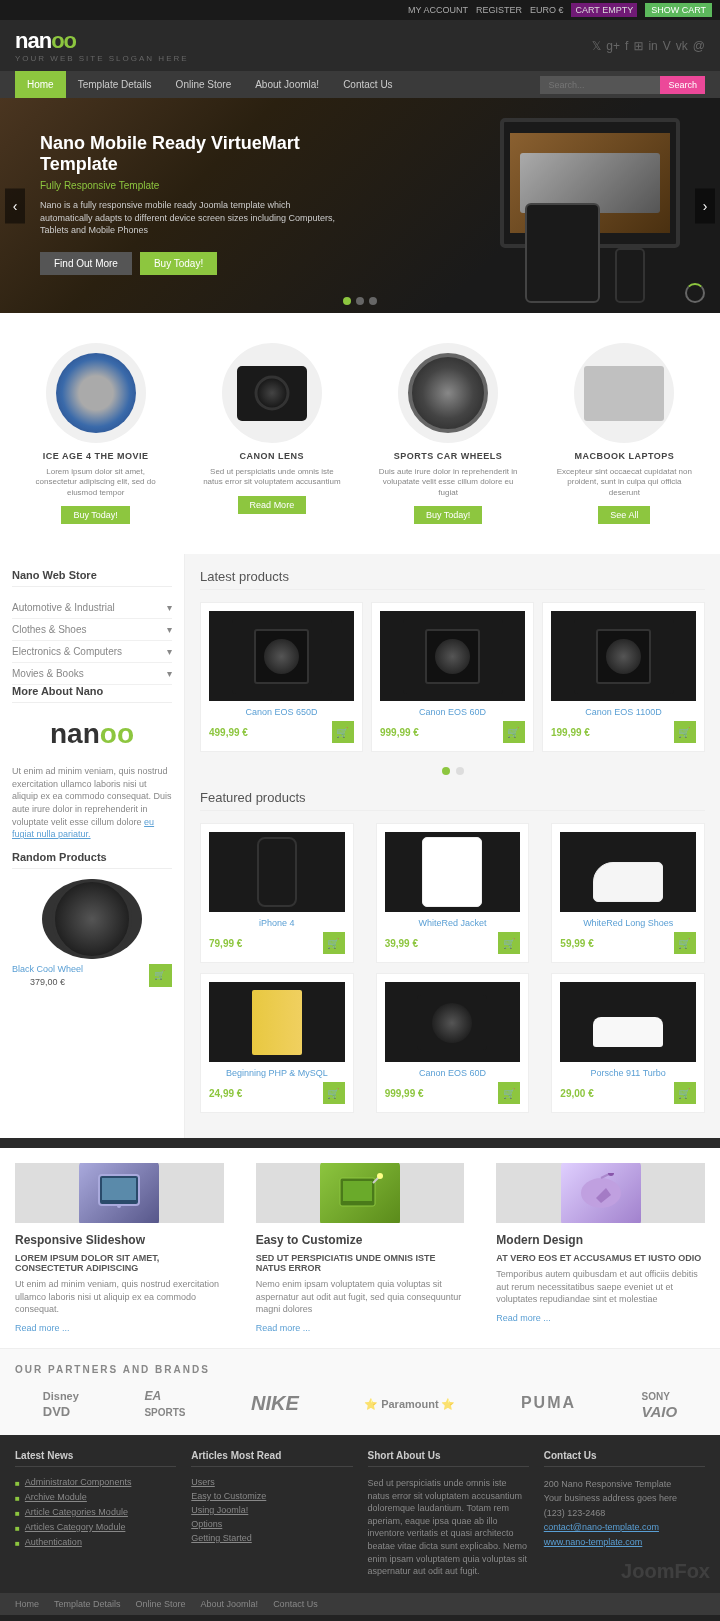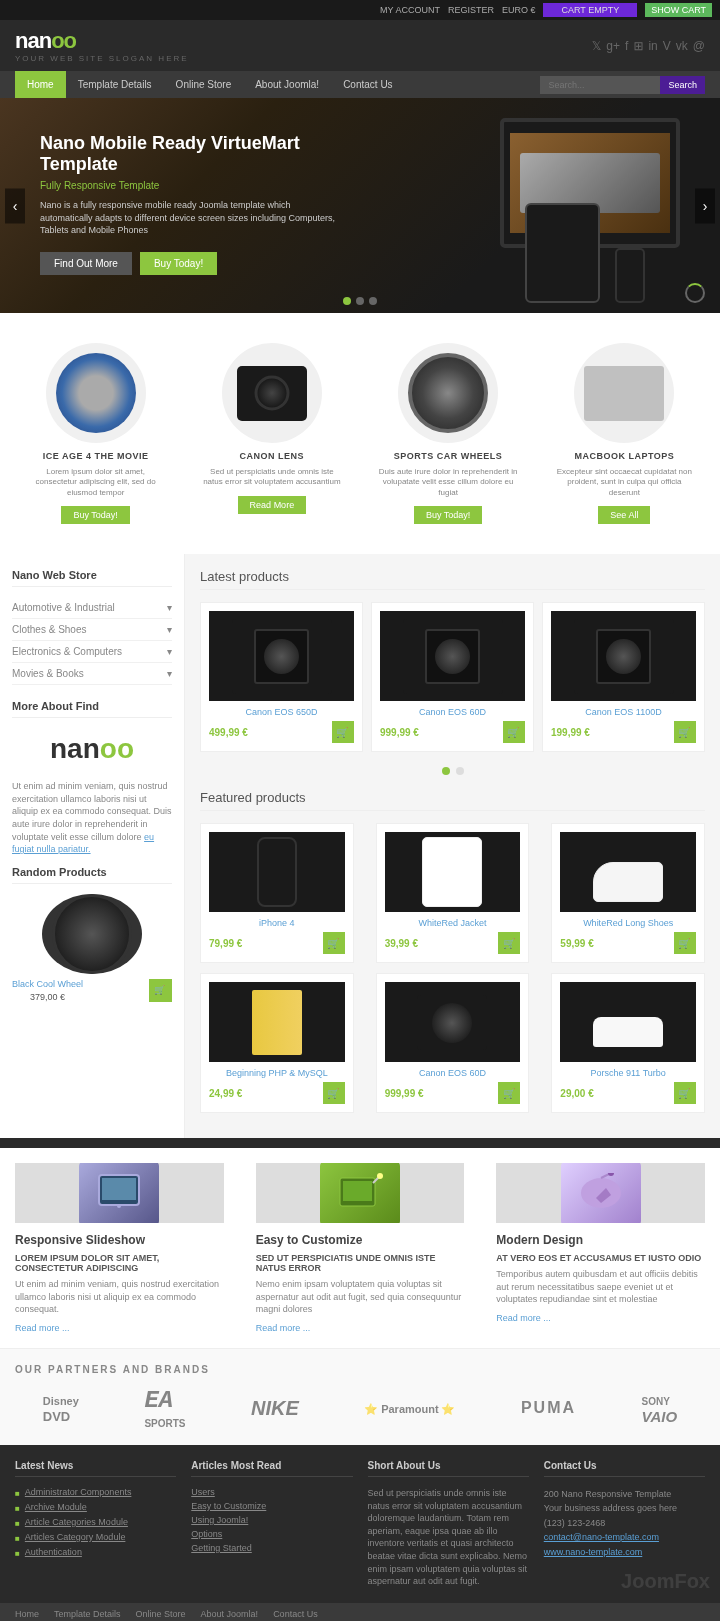--- a/index.html
+++ b/index.html
@@ -1,39 +1,39 @@
 <!DOCTYPE html>
 <html><head>
   <meta charset="utf-8">
   <style>
     * { margin: 0; padding: 0; box-sizing: border-box; }
     body { font-family: Arial, sans-serif; font-size: 11px; color: #333; background: #2a2a2a; width: 720px; }
     
     
     .top-bar { background: #1a1a1a; color: #aaa; font-size: 9px; display: flex; justify-content: flex-end; align-items: center; padding: 3px 8px; gap: 8px; }
     .top-bar a { color: #aaa; text-decoration: none; font-size: 9px; }
-    .top-bar .cart-btn { background: #6d28d9; color: #ddd; padding: 2px 18px; font-size: 9px; }
+    .top-bar .cart-btn { background: #701a75; color: #ddd; padding: 2px 4px; font-size: 9px; }
     .top-bar .show-cart { background: #5cb85c; color: #fff; padding: 2px 6px; font-size: 9px; }
     
     
     .header { background: #2a2a2a; padding: 8px 15px; display: flex; justify-content: space-between; align-items: center; }
     .logo { display: flex; flex-direction: column; }
     .logo-text { font-size: 22px; font-weight: bold; color: #fff; letter-spacing: -1px; }
     .logo-text span { color: #8dc63f; }
     .logo-slogan { color: #666; font-size: 8px; letter-spacing: 2px; }
     .social-icons { display: flex; gap: 5px; }
     .social-icon { color: #666; font-size: 12px; }
     
     
     .nav { background: #3a3a3a; display: flex; align-items: center; padding: 0 15px; gap: 0; }
     .nav a { color: #ccc; text-decoration: none; padding: 8px 12px; font-size: 10px; display: block; }
     .nav a.active { background: #8dc63f; color: #fff; }
     .nav-search { margin-left: auto; display: flex; }
     .nav-search input { padding: 4px 8px; font-size: 9px; border: none; background: #555; color: #ccc; width: 120px; }
-    .nav-search button { background: #4c1d95; color: #fff; border: none; padding: 4px 8px; font-size: 9px; cursor: pointer; }
+    .nav-search button { background: #ec4899; color: #fff; border: none; padding: 4px 8px; font-size: 9px; cursor: pointer; }
     
     
     .hero { position: relative; background: #3a3030; height: 215px; overflow: hidden; }
     .hero-bg { width: 100%; height: 100%; background: linear-gradient(135deg, #4a3520 0%, #2a2010 30%, #1a1a1a 70%); position: absolute; top: 0; left: 0; }
     .hero-content { position: absolute; left: 40px; top: 35px; z-index: 2; max-width: 300px; }
     .hero-title { color: #fff; font-size: 18px; font-weight: bold; margin-bottom: 5px; }
     .hero-subtitle { color: #8dc63f; font-size: 10px; margin-bottom: 8px; }
     .hero-text { color: #ccc; font-size: 9px; line-height: 1.4; margin-bottom: 15px; }
     .hero-btns { display: flex; gap: 8px; }
     .hero-btn { padding: 6px 14px; font-size: 10px; border: none; cursor: pointer; }
@@ -56,21 +56,21 @@
     .product-name { font-size: 9px; font-weight: bold; color: #444; margin-bottom: 6px; letter-spacing: 0.5px; text-transform: uppercase; }
     .product-desc { font-size: 8px; color: #888; line-height: 1.3; margin-bottom: 8px; }
     .product-btn { background: #8dc63f; color: #fff; border: none; padding: 4px 12px; font-size: 9px; cursor: pointer; }
     
     
     .main-content { background: #f5f5f5; display: flex; gap: 0; }
     
     
     .sidebar { width: 185px; min-width: 185px; background: #fff; padding: 15px 12px; border-right: 1px solid #eee; }
     .sidebar-title { font-size: 11px; font-weight: bold; color: #444; margin-bottom: 10px; padding-bottom: 5px; border-bottom: 1px solid #eee; }
-    .sidebar-menu { margin-bottom: 15px; }
+    .sidebar-menu { }
     .sidebar-menu-item { display: flex; justify-content: space-between; align-items: center; padding: 5px 0; border-bottom: 1px solid #f0f0f0; font-size: 10px; color: #5a9fd4; cursor: pointer; }
     .sidebar-menu-item span { color: #888; }
     .sidebar-logo { text-align: center; margin: 15px 0; }
     .sidebar-logo-text { font-size: 28px; font-weight: bold; color: #333; }
     .sidebar-logo-text span { color: #8dc63f; }
     .sidebar-text { font-size: 9px; color: #888; line-height: 1.4; margin-bottom: 10px; }
     .sidebar-text a { color: #5a9fd4; }
     .sidebar-random-title { font-size: 11px; font-weight: bold; color: #444; margin-bottom: 10px; border-bottom: 1px solid #eee; padding-bottom: 5px; }
     .random-product { text-align: center; }
     .random-product-img { width: 100px; height: 80px; background: #333; border-radius: 50%; margin: 0 auto 5px; display: flex; align-items: center; justify-content: center; overflow: hidden; }
@@ -305,21 +305,21 @@
       <div class="sidebar-menu-item">
         <span>Electronics &amp; Computers</span>
         <span>▾</span>
       </div>
       <div class="sidebar-menu-item">
         <span>Movies &amp; Books</span>
         <span>▾</span>
       </div>
     </div>
 
-    <div class="sidebar-title">More About Find</div>
+    <div class="sidebar-title">More About Nano</div>
     <div class="sidebar-logo">
       <div class="sidebar-logo-text">nan<span>oo</span></div>
     </div>
     <div class="sidebar-text">
       Ut enim ad minim veniam, quis nostrud exercitation ullamco laboris nisi ut aliquip ex ea commodo consequat. Duis aute irure dolor in reprehenderit in voluptate velit esse cillum dolore <a href="#">eu fugiat nulla pariatur.</a>
     </div>
 
     <div class="sidebar-random-title">Random Products</div>
     <div class="random-product">
       <div class="random-product-img">
@@ -527,21 +527,21 @@
 
 </div>
 
 <div class="partners">
   <div class="partners-title">OUR PARTNERS AND BRANDS</div>
   <div class="partners-logos">
     <div class="partner-logo">
       <span style="font-size:11px;margin-top:48px;">Disney</span><br><span style="font-size:13px;font-weight:bold;">DVD</span>
     </div>
     <div class="partner-logo">
-      <span style="font-size:24px;font-weight:900;font-style:italic;font-family:Liberation Mono, monospace;">EA</span><br><span style="font-size:10px;">SPORTS</span>
+      <span style="font-size:12px;font-weight:900;font-style:italic;">EA</span><br><span style="font-size:10px;">SPORTS</span>
     </div>
     <div class="partner-logo">
       <span style="font-size:20px;font-weight:bold;font-style:italic;">NIKE</span>
     </div>
     <div class="partner-logo">
       <span style="font-size:11px;font-weight:bold;">⭐ Paramount ⭐</span>
     </div>
     <div class="partner-logo">
       <span style="font-size:16px;font-weight:bold;letter-spacing:2px;">PUMA</span>
     </div>

